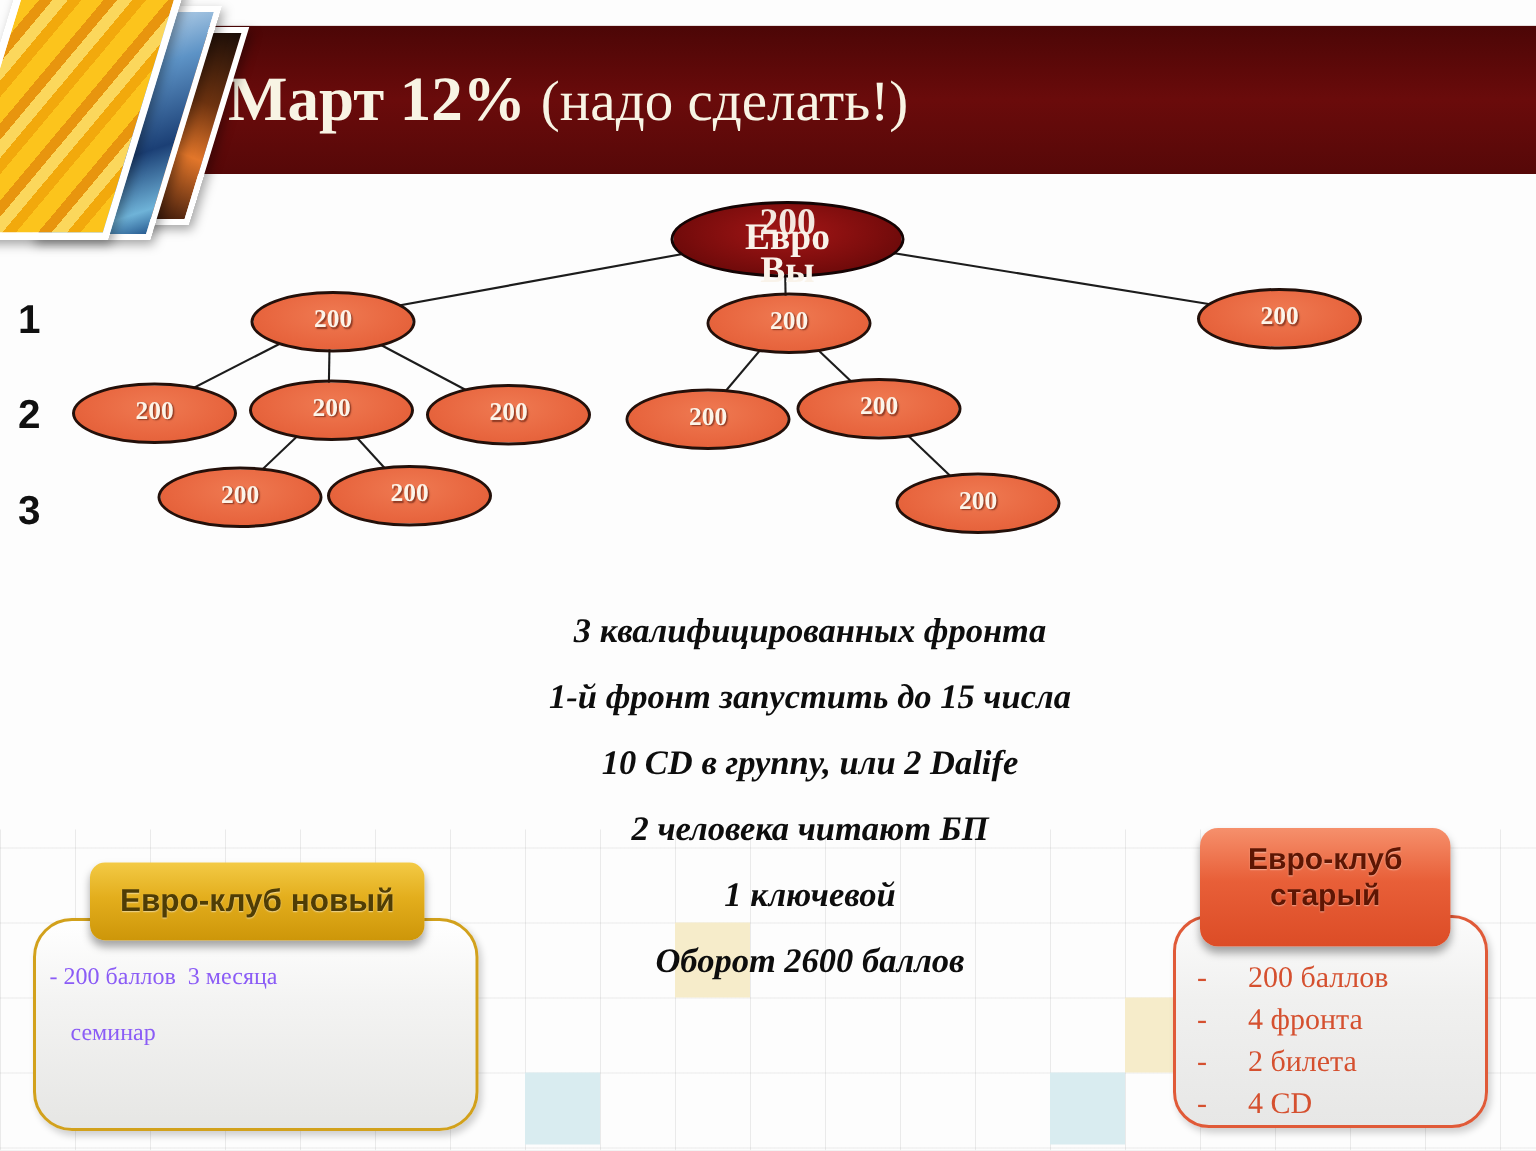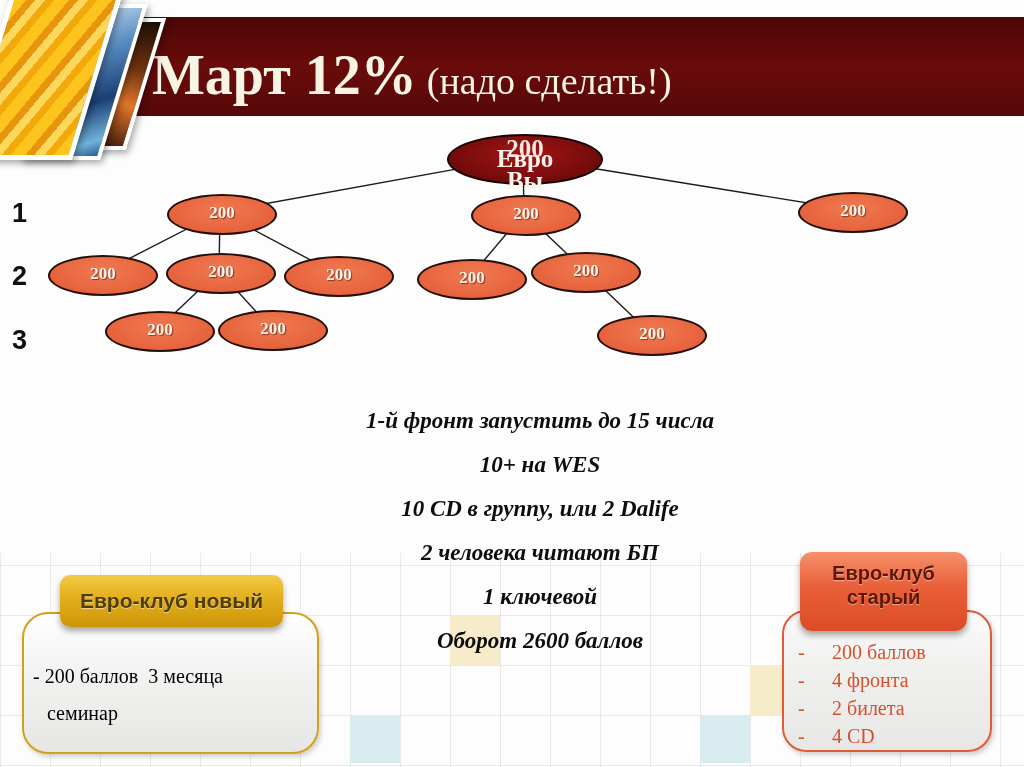--- a/index.html
+++ b/index.html
@@ -4,21 +4,21 @@
 <style>
   html,body{margin:0;padding:0;background:#e9e9e9;}
   .slide{position:relative;width:1024px;height:767px;background:#fdfdfd;overflow:hidden;
          font-family:"Liberation Serif",serif;}
 
   
   .band{position:absolute;left:70px;top:17px;width:954px;height:99px;
         background:linear-gradient(180deg,#4c0606 0%,#6a0b0b 50%,#560808 100%);
         clip-path:polygon(36px 0,100% 0,100% 100%,8px 100%);z-index:2;}
   .title{position:absolute;left:82px;top:26px;color:#f8f4e4;white-space:nowrap;}
-  .t-main{font-weight:bold;font-size:56px;}
+  .t-main{font-weight:bold;font-size:42px;}
   .t-sub{font-weight:normal;font-size:38px;margin-left:10px;}
 
   
   .collage{position:absolute;left:0;top:0;width:170px;height:170px;z-index:3;}
   .photo{position:absolute;border:4px solid #fff;box-shadow:3px 3px 7px rgba(0,0,0,.35);}
   .p3{left:86px;top:18px;width:52px;height:124px;transform:skewX(-17deg);
       background:linear-gradient(200deg,#1a0d08 0%,#6e3310 35%,#e2762a 60%,#2b1008 95%);z-index:1;}
   .p2{left:44px;top:4px;width:72px;height:148px;transform:skewX(-17deg);
       background:linear-gradient(160deg,#cfe2f2 0%,#5d93c6 30%,#1b3f75 65%,#6fb3d8 90%,#2a5e93 100%);z-index:2;}
   .p1{left:-14px;top:-10px;width:102px;height:160px;transform:skewX(-17deg);border-width:5px;
@@ -56,21 +56,21 @@
   
   .lbox-body{position:absolute;left:22px;top:612px;width:293px;height:138px;border:2px solid #d2a11c;
              border-radius:26px;background:linear-gradient(180deg,#ffffff 0%,#f3f3f2 40%,#e6e6e4 100%);
              box-shadow:2px 3px 5px rgba(0,0,0,.18);z-index:4;}
   .lbox-head{position:absolute;left:60px;top:575px;width:223px;height:52px;border-radius:10px;
              background:linear-gradient(180deg,#f3ca45 0%,#e3ae1d 45%,#cd9609 100%);
              box-shadow:0 4px 6px rgba(0,0,0,.35);z-index:5;
              font-family:"Liberation Sans",sans-serif;font-weight:bold;font-size:21px;color:#4f3d05;
              text-align:center;line-height:52px;text-shadow:0 1px 1px rgba(255,255,255,.55);}
   .lbox-items{position:absolute;left:33px;top:633px;width:270px;z-index:5;
-              font-size:20px;color:#000000;margin-top:25px;}
+              font-size:16px;color:#8b5cf6;}
   .lbox-items .bline{line-height:37px;white-space:pre-wrap;}
   .lbox-items .indent{padding-left:14px;}
 
   
   .rbox-body{position:absolute;left:782px;top:610px;width:206px;height:138px;border:2px solid #e05a38;
              border-radius:24px;background:linear-gradient(180deg,#fbfbfb 0%,#f0f0ef 40%,#e7e7e6 100%);
              box-shadow:2px 3px 5px rgba(0,0,0,.18);z-index:4;}
   .rbox-head{position:absolute;left:800px;top:552px;width:167px;height:79px;border-radius:12px;
              background:linear-gradient(180deg,#f6906c 0%,#e85f38 45%,#dc4c26 100%);
              box-shadow:0 4px 6px rgba(0,0,0,.35);z-index:5;
@@ -138,22 +138,22 @@
   <div class="node" style="left:48px;top:255px;">200</div>
   <div class="node" style="left:166px;top:253px;">200</div>
   <div class="node" style="left:284px;top:256px;">200</div>
   <div class="node" style="left:417px;top:259px;">200</div>
   <div class="node" style="left:531px;top:252px;">200</div>
   <div class="node" style="left:105px;top:311px;">200</div>
   <div class="node" style="left:218px;top:310px;">200</div>
   <div class="node" style="left:597px;top:315px;">200</div>
 
   <div class="goals">
+    <div class="gline">3 квалифицированных фронта</div>
     <div class="gline">1-й фронт запустить до 15 числа</div>
-    <div class="gline">10+ на WES</div>
     <div class="gline">10 CD в группу, или 2 Dalife</div>
     <div class="gline">2 человека читают БП</div>
     <div class="gline">1 ключевой</div>
     <div class="gline">Оборот 2600 баллов</div>
   </div>
 
   <div class="lbox-body"></div>
   <div class="lbox-head">Евро-клуб новый</div>
   <div class="lbox-items">
     <div class="bline">- 200 баллов  3 месяца</div>

